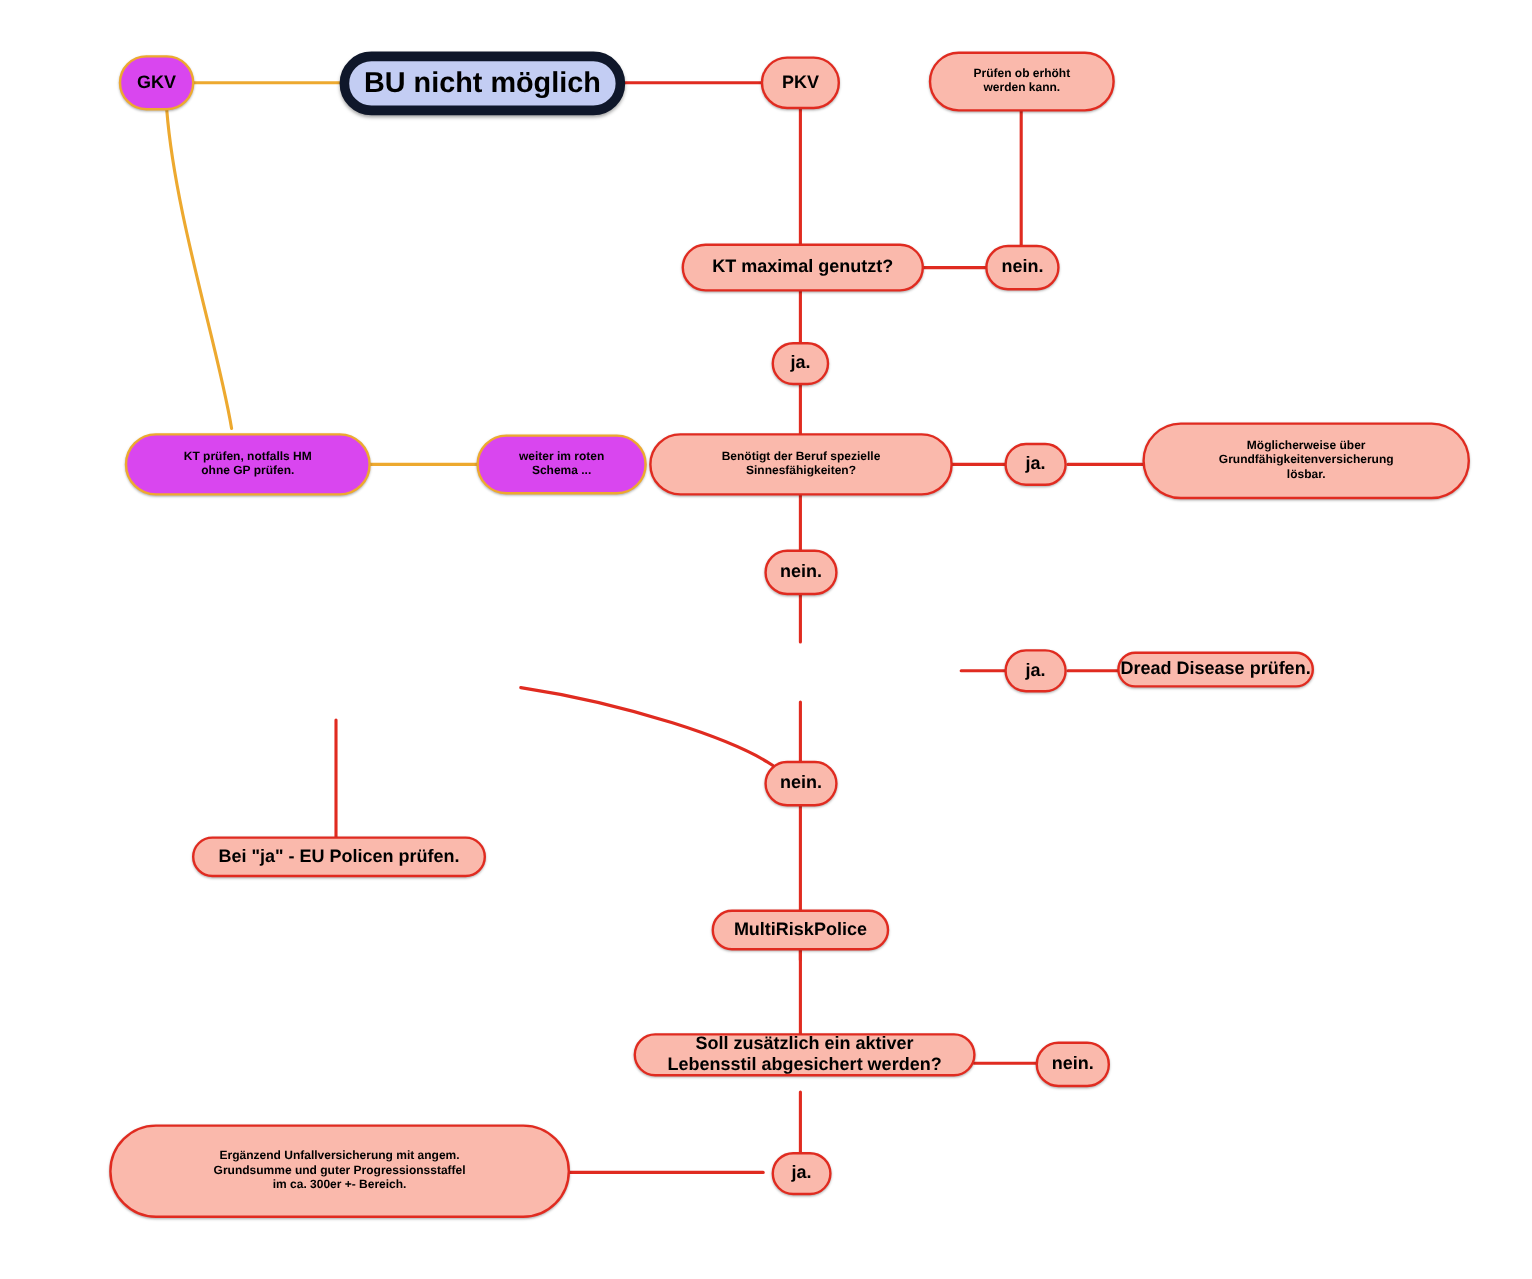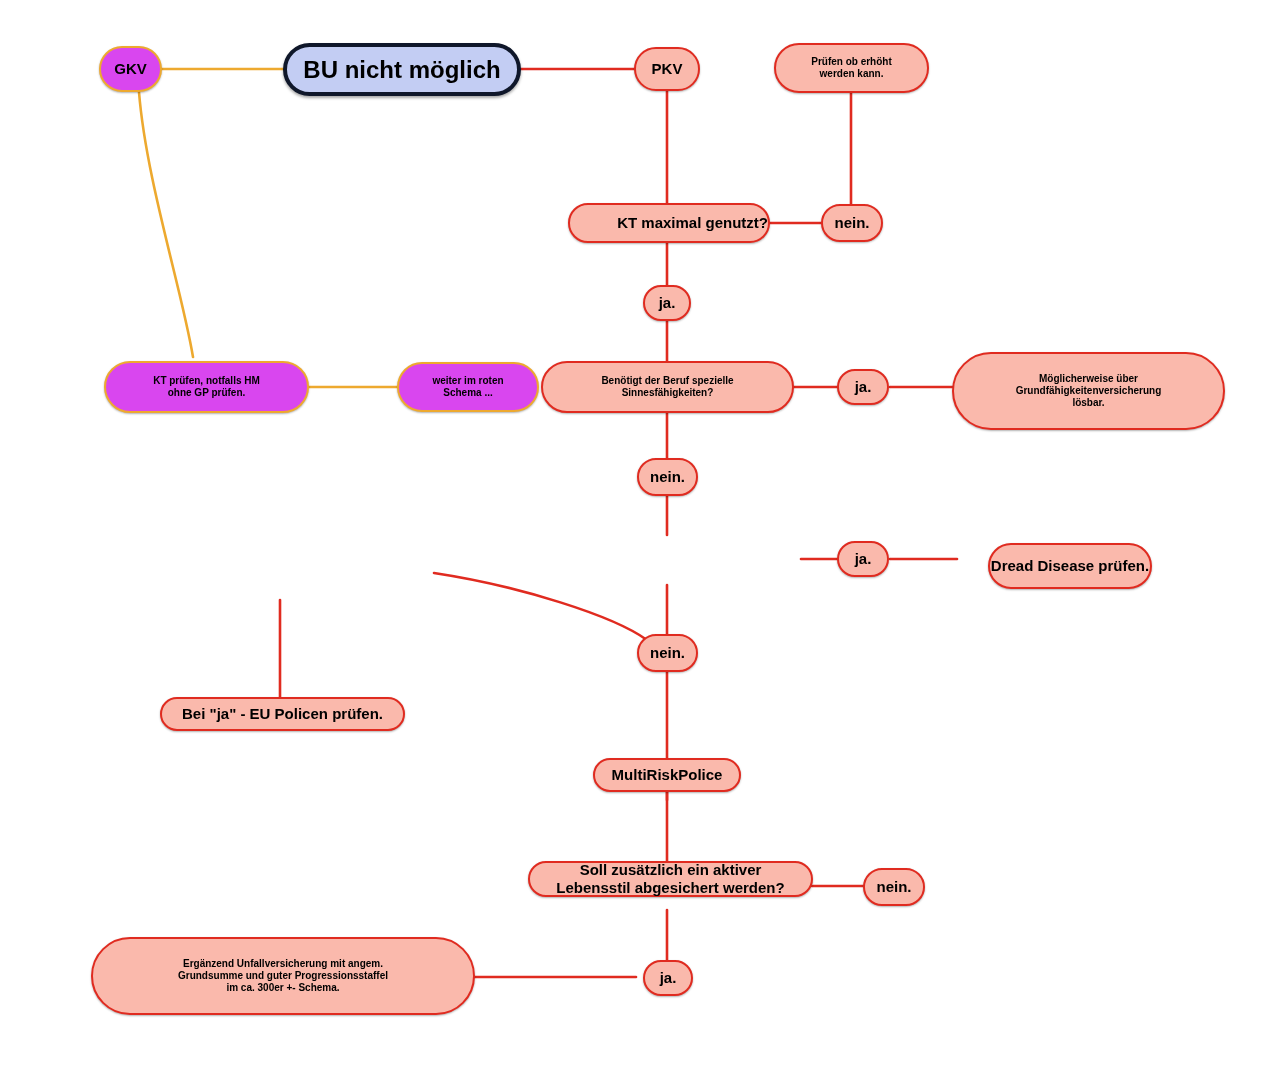--- a/index.html
+++ b/index.html
@@ -49,21 +49,21 @@
   
   .n-orange {
     background: #d946ef;
     border: 2.5px solid #EDA92F;
     border-radius: 999px;
     box-shadow: 0 1px 2px rgba(0,0,0,0.30);
   }
   
   .n-blue {
     background: #C3CDF3;
-    border: 4px solid #0f172a;
+    border: 8px solid #0f172a;
     border-radius: 999px;
     box-shadow: 0 2px 3px rgba(0,0,0,0.35);
   }
   .n-sm  { font-size: 10px; }
   .n-md  { font-size: 15px; }
   .n-lg  { font-size: 24px; }
 </style>
 </head>
 <body>
 
@@ -109,21 +109,21 @@
 
   <div class="node n-red n-md" style="left:634px; top:47px; width:66px; height:44px;">
     <span>PKV</span>
   </div>
 
   <div class="node n-red n-sm" style="left:774px; top:43px; width:155px; height:50px;">
     <span>Prüfen ob erhöht
 werden kann.</span>
   </div>
 
-  <div class="node n-red n-md" style="left:568px; top:203px; width:202px; height:40px;justify-content:flex-end;">
+  <div class="node n-red n-md" style="left:568px; top:203px; width:202px; height:40px;">
     <span>KT maximal genutzt?</span>
   </div>
 
   <div class="node n-red n-md" style="left:821px; top:204px; width:62px; height:38px;">
     <span>nein.</span>
   </div>
 
   <div class="node n-red n-md" style="left:643px; top:285px; width:48px; height:36px;">
     <span>ja.</span>
   </div>
@@ -140,37 +140,37 @@
 
   <div class="node n-red n-sm" style="left:541px; top:361px; width:253px; height:52px;">
     <span>Benötigt der Beruf spezielle
 Sinnesfähigkeiten?</span>
   </div>
 
   <div class="node n-red n-md" style="left:837px; top:369px; width:52px; height:36px;">
     <span>ja.</span>
   </div>
 
-  <div class="node n-red n-sm" style="left:952px; top:352px; width:273px; height:78px;">
+  <div class="node n-red n-sm" style="left:952px; top:352px; width:273px; height:64px;">
     <span>Möglicherweise über
 Grundfähigkeitenversicherung
 lösbar.</span>
   </div>
 
   <div class="node n-red n-md" style="left:637px; top:458px; width:61px; height:38px;">
     <span>nein.</span>
   </div>
 
 
 
   <div class="node n-red n-md" style="left:837px; top:541px; width:52px; height:36px;">
     <span>ja.</span>
   </div>
 
-  <div class="node n-red n-md" style="left:988px; top:543px; width:164px; height:46px;">
+  <div class="node n-red n-md" style="left:931px; top:543px; width:164px; height:30px;">
     <span>Dread Disease prüfen.</span>
   </div>
 
   <div class="node n-red n-md" style="left:637px; top:634px; width:61px; height:38px;">
     <span>nein.</span>
   </div>
 
   <div class="node n-red n-md" style="left:160px; top:697px; width:245px; height:34px;">
     <span>Bei "ja" - EU Policen prüfen.</span>
   </div>
@@ -188,16 +188,16 @@
     <span>nein.</span>
   </div>
 
   <div class="node n-red n-md" style="left:643px; top:960px; width:50px; height:36px;">
     <span>ja.</span>
   </div>
 
   <div class="node n-red n-sm" style="left:91px; top:937px; width:384px; height:78px;">
     <span>Ergänzend Unfallversicherung mit angem.
 Grundsumme und guter Progressionsstaffel
-im ca. 300er +- Schema.</span>
+im ca. 300er +- Bereich.</span>
   </div>
 
 </div>
 
 </body></html>

